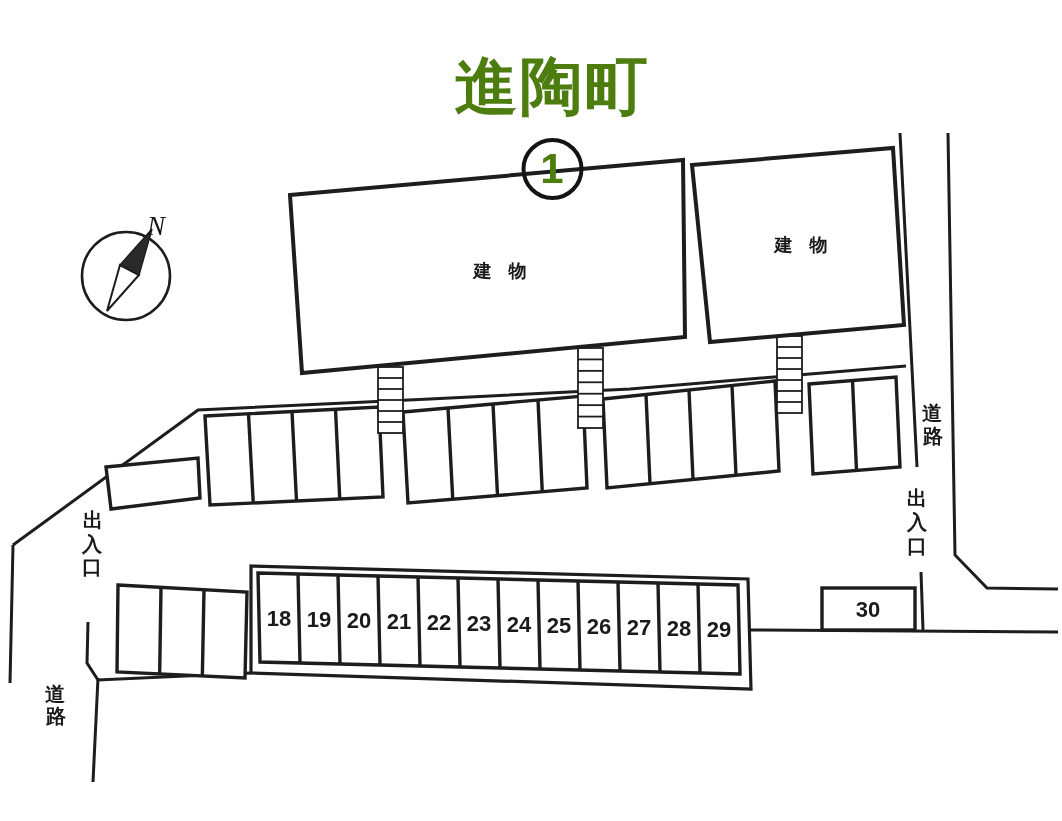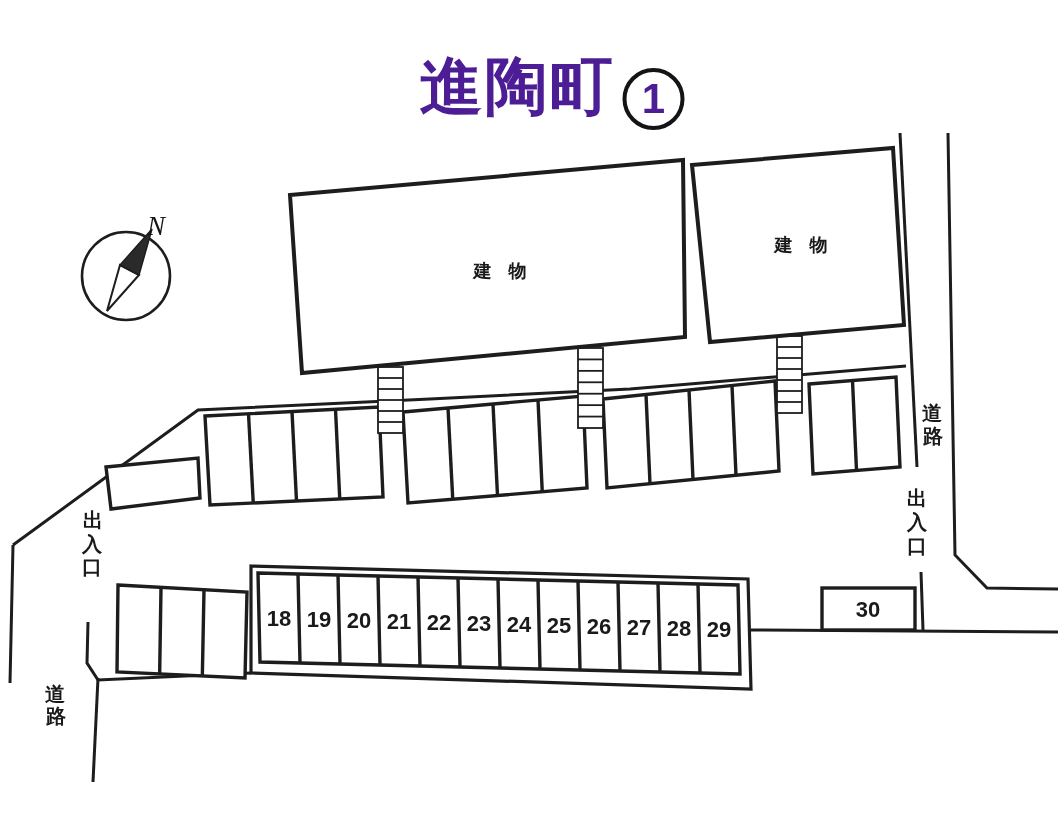--- a/index.html
+++ b/index.html
@@ -1,20 +1,20 @@
 <!DOCTYPE html>
 <html><head>
 <meta charset="utf-8">
 <style>
   html,body{margin:0;padding:0;background:#fff;}
   .canvas{position:relative;width:1062px;height:821px;background:#fff;overflow:hidden;
           font-family:"Liberation Sans",sans-serif;color:#161616;}
   .title{position:absolute;top:44px;left:552px;transform:translateX(-50%);
-         display:flex;align-items:flex-end;gap:8px;white-space:nowrap;
-         font-size:63px;font-weight:600;letter-spacing:2px;color:#4c1d95;}
+         display:flex;align-items:center;gap:8px;white-space:nowrap;
+         font-size:63px;font-weight:600;letter-spacing:2px;color:#4d7c0f;flex-direction:column;}
   .circ-num{display:flex;align-items:center;justify-content:center;
             width:54px;height:54px;border:4px solid #141414;border-radius:50%;
             font-size:42px;font-weight:600;letter-spacing:0;}
   svg{position:absolute;left:0;top:0;}
   .bnd{fill:none;stroke:#1d1d1d;stroke-width:3;stroke-linejoin:miter;stroke-linecap:butt;}
   .bld{fill:#fff;stroke:#1d1d1d;stroke-width:4;}
   .lot{fill:#fff;stroke:#1d1d1d;stroke-width:3.4;}
   .lotline{stroke:#1d1d1d;stroke-width:3.4;}
   .fence{fill:none;stroke:#1d1d1d;stroke-width:3.2;}
   .ladder{fill:#fff;stroke:#1d1d1d;stroke-width:1.8;}

